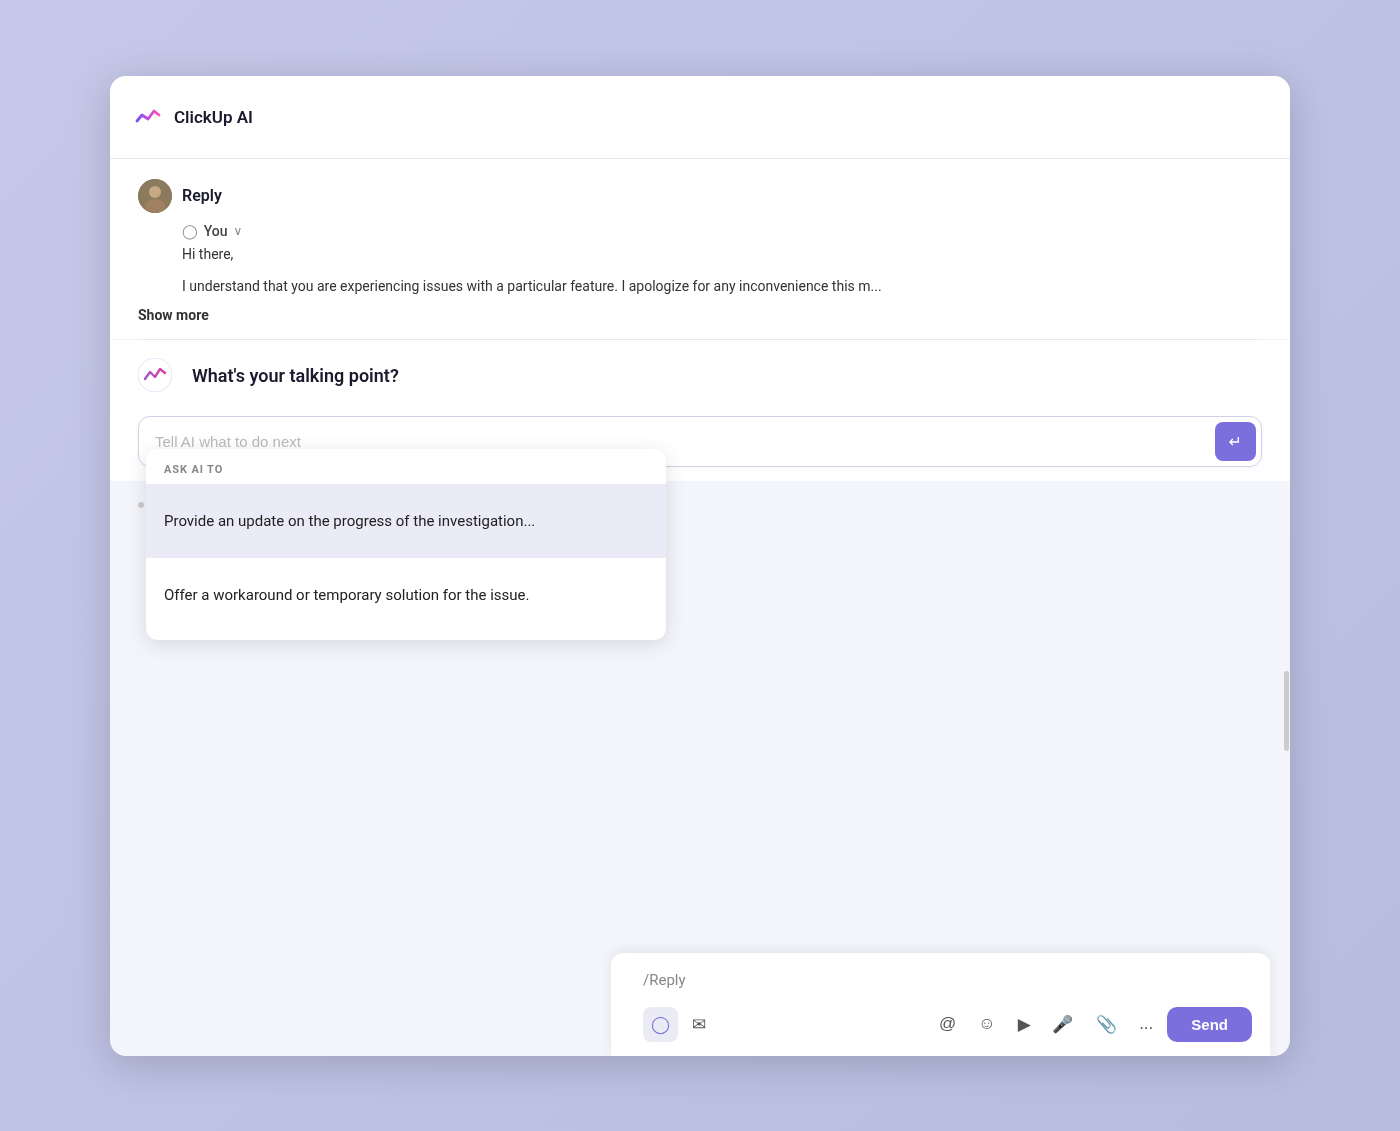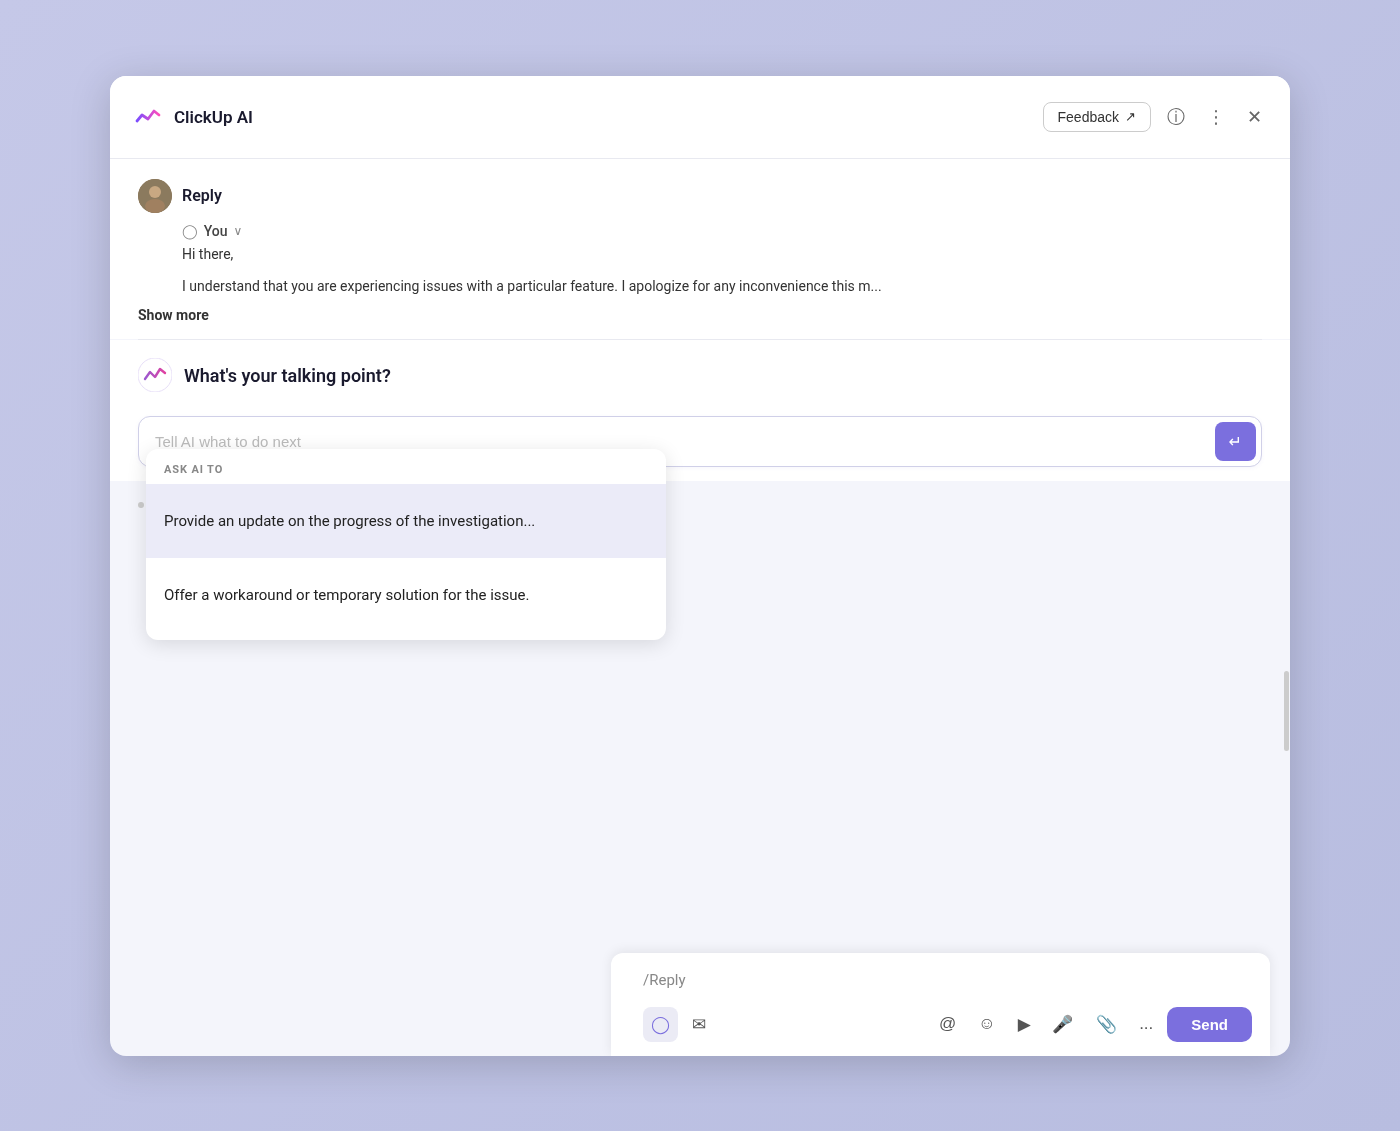--- a/index.html
+++ b/index.html
@@ -162,21 +162,21 @@
     }
 
     
     .ai-section {
       padding: 18px 28px 14px 28px;
       background: #fff;
     }
     .ai-prompt-row {
       display: flex;
       align-items: center;
-      gap: 12px;
+      gap: 20px;
     }
     .ai-logo-circle {
       width: 34px;
       height: 34px;
       flex-shrink: 0;
     }
     .ai-prompt-text {
       font-size: 18px;
       font-weight: 600;
       color: #1a1a2e;
@@ -371,35 +371,20 @@
         <circle cx="16" cy="16" r="16" fill="#fff"></circle>
         <path d="M5 20 L10 14 L16 18 L22 10 L27 14" stroke="url(#grad1)" stroke-width="2.8" fill="none" stroke-linecap="round" stroke-linejoin="round"></path>
         <defs>
           <linearGradient id="grad1" x1="5" y1="14" x2="27" y2="14" gradientUnits="userSpaceOnUse">
             <stop offset="0%" stop-color="#7b4dff"></stop>
             <stop offset="100%" stop-color="#ff4dbc"></stop>
           </linearGradient>
         </defs>
       </svg>
       <span class="header-title">ClickUp AI</span>
-    </div>
-    <div class="header-right">
-      <button class="feedback-btn">
-        <span>Feedback</span>
-        <span style="font-size:13px;">↗</span>
-      </button>
-      <button class="icon-btn">
-        <span>ⓘ</span>
-      </button>
-      <button class="icon-btn">
-        <span>⋮</span>
-      </button>
-      <button class="icon-btn">
-        <span>✕</span>
-      </button>
     </div>
   </div>
 
   <div class="panel-body">
 
     <div class="reply-section">
       <div class="reply-header">
         <div class="avatar">
           <svg width="34" height="34" viewBox="0 0 34 34">
               <circle cx="17" cy="17" r="17" fill="#8b7a5e"></circle>

